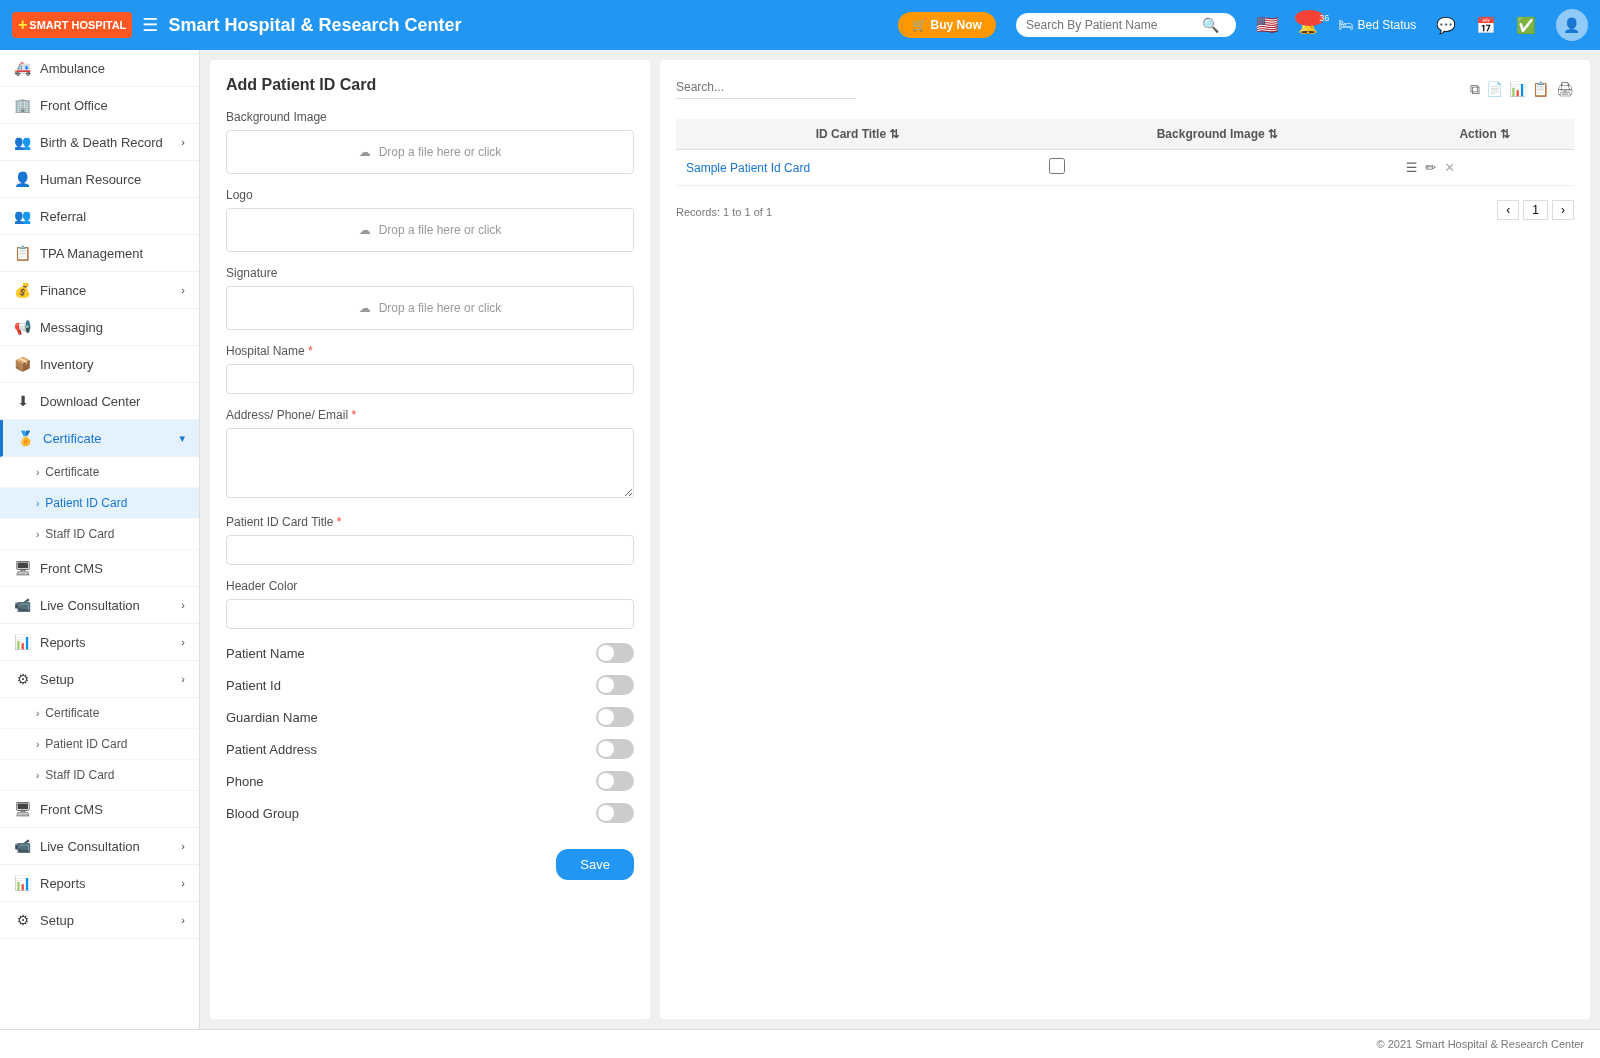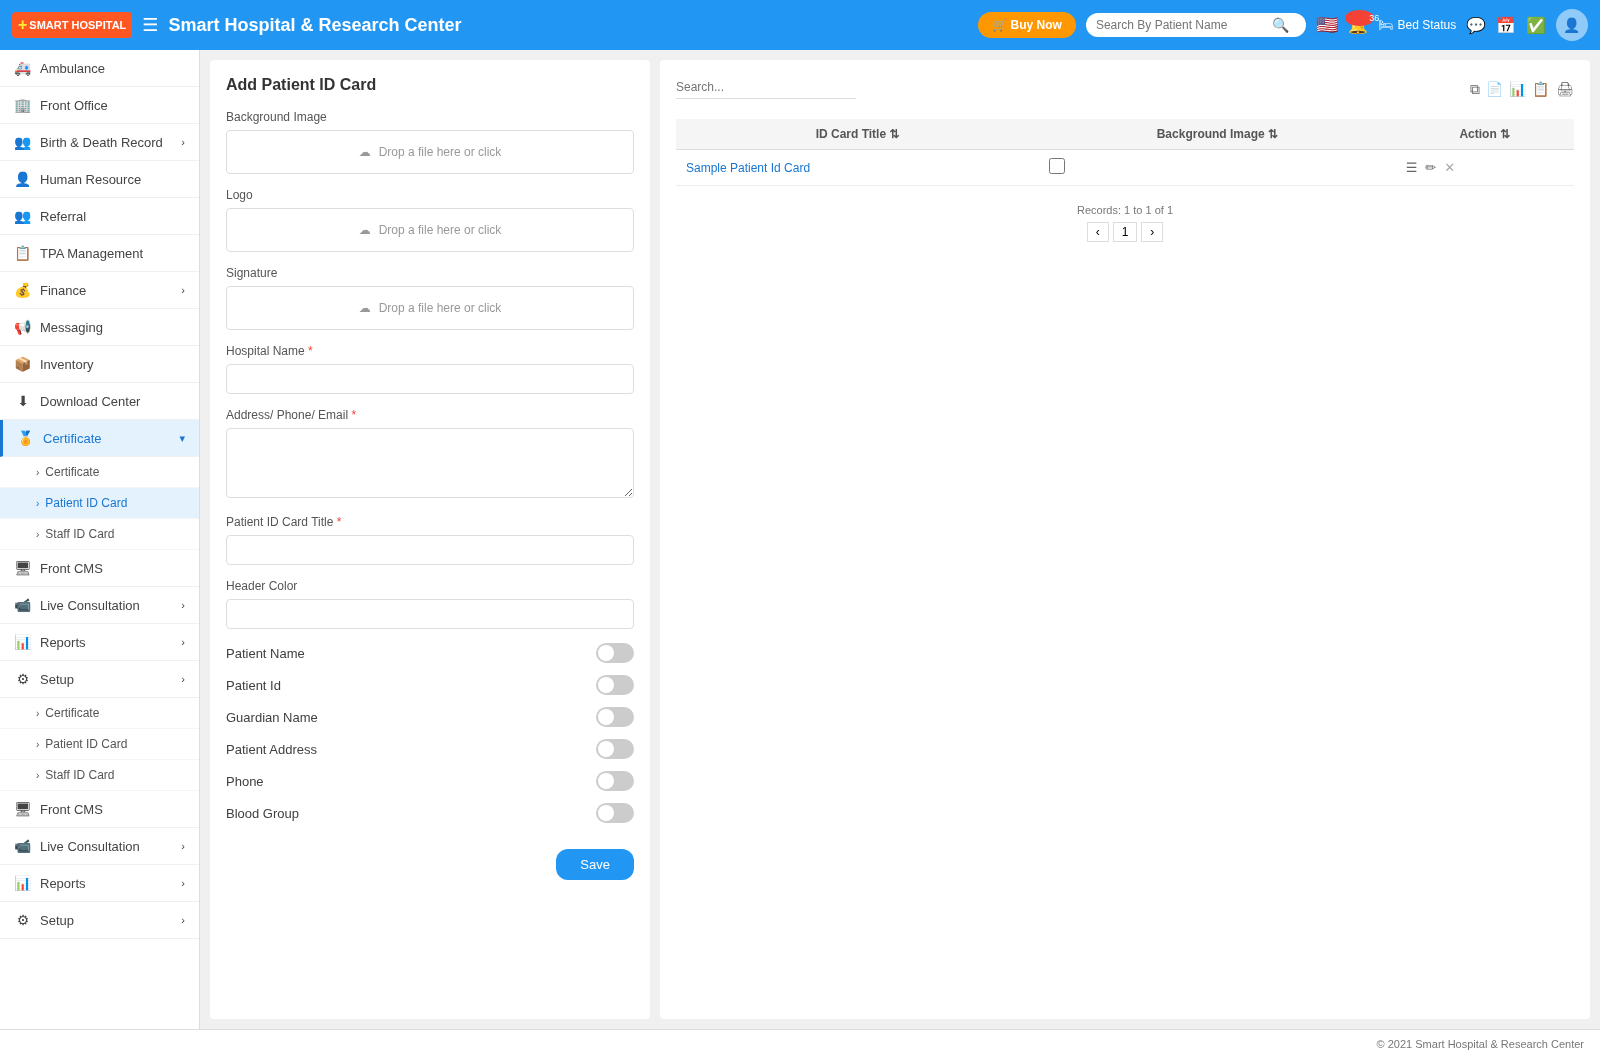--- a/index.html
+++ b/index.html
@@ -23,21 +23,21 @@
       font-weight: bold;
       font-size: 11px;
       padding: 4px 6px;
       border-radius: 4px;
       display: flex;
       align-items: center;
       gap: 2px;
     }
     .header-logo .plus { color: #ffeb3b; font-size: 16px; }
     .header-title { font-size: 18px; font-weight: bold; flex: 1; }
-    .header-right { display: flex; align-items: center; gap: 10px; }
+    .header-right { display: flex; align-items: center; gap: 20px; }
     .buy-now-btn {
       background: #ff9800;
       color: white;
       border: none;
       padding: 6px 14px;
       border-radius: 20px;
       cursor: pointer;
       font-size: 12px;
       font-weight: bold;
     }
@@ -525,21 +525,21 @@
               <div class="action-icons">
                 <span class="action-icon">☰</span>
                 <span class="action-icon">✏</span>
                 <span class="action-icon delete">✕</span>
               </div>
             </td>
           </tr>
         </tbody>
       </table>
 
-      <div style="display:flex;justify-content:space-between;align-items:center;margin-top:8px;flex-direction:column;">
+      <div style="display:flex;justify-content:space-between;align-items:center;margin-top:8px;">
         <span class="records-info">Records: 1 to 1 of 1</span>
         <div class="pagination">
           <button>‹</button>
           <span class="current">1</span>
           <button>›</button>
         </div>
       </div>
     </div>
 
   </div>

